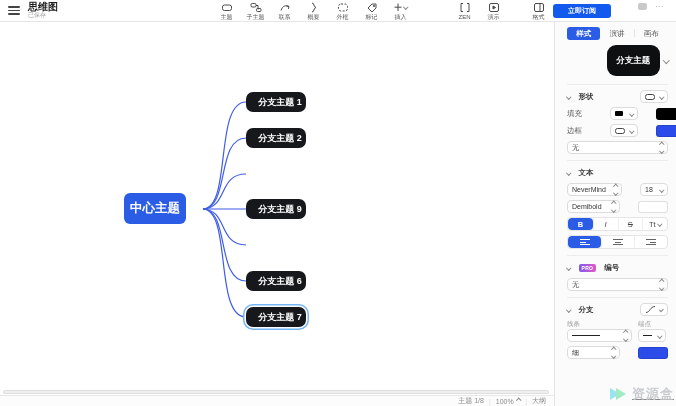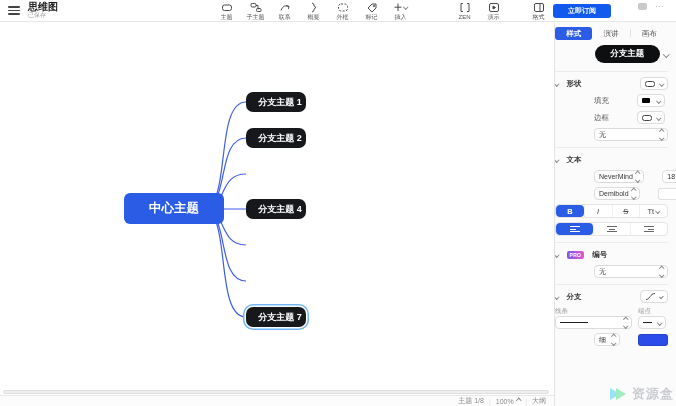--- a/index.html
+++ b/index.html
@@ -26,48 +26,48 @@
                color:#fff; font-size:7px; border:none; border-radius:3px; cursor:pointer;
                font-family:inherit; line-height:14px; text-align:center; font-weight:bold; }
   .misc-icons { position:absolute; left:638px; top:3px; display:flex; gap:8px; align-items:center; }
   .profile-icon { width:9px; height:7px; background:#c9c9c9; border-radius:2px; }
   .more-icon { font-size:8px; color:#b5b5b5; letter-spacing:1px; line-height:7px; }
 
   
   .canvas { position:absolute; left:0; top:22px; width:554px; height:373px; background:#fff; }
   .canvas svg.links { position:absolute; left:0; top:0; }
   .node { position:absolute; color:#fff; font-weight:bold; display:flex; align-items:center; justify-content:center; cursor:pointer; }
-  .central { left:124px; top:171px; width:100px; height:31px; background:#2b5ce6; border-radius:6px; font-size:12.5px; }
+  .central { left:124px; top:171px; width:62px; height:31px; background:#2b5ce6; border-radius:6px; font-size:12.5px; }
   .branch { left:246px; width:60px; height:20px; background:#17181c; border-radius:7px; font-size:9px;padding-left:8px; }
   .branch.selected { box-shadow:0 0 0 1.5px #fff, 0 0 0 3px #74b5f4; }
   .hscroll { position:absolute; left:3px; bottom:1px; width:546px; height:4px; background:#efefef;
              border:1px solid #dedede; border-radius:2px; cursor:pointer; }
 
   
   .statusbar { position:absolute; left:0; top:395px; width:554px; height:11px; background:#fcfcfc;
                border-top:1px solid #e8e8e8; display:flex; align-items:center; justify-content:flex-end;
                padding-right:8px; gap:5px; font-size:7px; color:#8b8b8b; }
   .statusbar .sep { color:#ddd; }
   .statusbar .zoomgrp { display:flex; align-items:center; gap:3px; cursor:pointer; }
 
   
   .panel { position:absolute; left:554px; top:22px; width:122px; height:384px; background:#fbfbfc;
-           border-left:1px solid #e4e4e4; padding:4px 8px 2px 0; overflow:hidden; }
+           border-left:1px solid #e4e4e4; padding:4px 8px 2px 12px; overflow:hidden; }
   .ptabs { display:flex; align-items:center; height:14px; margin-bottom:5px; }
   .ptab { flex:1; text-align:center; font-size:7.5px; color:#555; cursor:pointer; line-height:13px; }
   .ptab.active { background:#2b5ce6; color:#fff; border-radius:3px; font-weight:bold; }
   .ptab-sep { width:1px; height:8px; background:#e2e2e2; }
   .pillrow { display:flex; align-items:center; gap:4px; margin:4px 0 8px 0; }
-  .topic-pill { flex:1; height:18px; background:#0e0f11; color:#fff; border-radius:9px;
+  .topic-pill { flex:1; height:31px; background:#0e0f11; color:#fff; border-radius:9px;
                 font-size:8.5px; font-weight:bold; display:flex; align-items:center; justify-content:center; cursor:pointer;margin-left:40px; }
 
   .sec { border-top:1px solid #ececec; padding-top:5px; margin-top:6px; }
   .sec-h { display:flex; align-items:center; gap:8px; font-size:7.5px; color:#3b3b3b; font-weight:bold; height:13px; }
   .sec-h .spacer { flex:1; }
-  .row { display:flex; align-items:center; gap:18px; margin-top:4px;margin-left:39px; }
+  .row { display:flex; align-items:center; gap:18px; margin-top:4px; }
   .lbl { font-size:7.5px; color:#555; width:25px; flex-shrink:0; }
   .smalllbl { font-size:6.5px; color:#9a9a9a; }
 
   .ctl { display:flex; align-items:center; background:#fff; border:1px solid #dcdcdc; border-radius:4px;
          height:13px; padding:0 4px; font-size:7px; color:#333; gap:3px; cursor:pointer; }
   .ctl.grow { flex:1; }
   .ctl.disabled { background:#f5f5f6; color:#b0b0b0; cursor:default; }
   .mini { width:28px; justify-content:space-between; flex-shrink:0; }
   .stepper { margin-left:auto; display:flex; flex-direction:column; align-items:center; gap:2px; flex-shrink:0; }
   .cv { display:inline-block; width:3.5px; height:3.5px; border-right:1px solid #888; border-bottom:1px solid #888;
@@ -98,21 +98,21 @@
   .bars.c i:nth-child(2){ width:6px; margin:0 auto; } .bars.c i:nth-child(odd){ width:10px; }
   .bars.r i:nth-child(2){ width:6px; margin-left:auto; } .bars.r i:nth-child(odd){ width:10px; }
 
   .pro-badge { background:linear-gradient(90deg,#7a5af0,#e557c4); color:#fff; font-size:5px; font-weight:bold;
                padding:1px 3px; border-radius:2px; letter-spacing:.3px; }
 
   .grid2 { display:grid; grid-template-columns:1fr 30px; column-gap:6px; margin-top:4px; align-items:center; }
 
   
   .watermark { position:absolute; right:2px; bottom:3px; display:flex; align-items:center; gap:6px;
-               opacity:.45; z-index:9; pointer-events:none; }
+               opacity:.45; z-index:9; pointer-events:none;text-decoration:underline; }
   .wm-logo { position:relative; width:16px; height:14px; }
   .wm-logo i { position:absolute; top:1px; width:0; height:0; border-top:6px solid transparent;
                border-bottom:6px solid transparent; }
   .wm-logo i.t1 { left:0; border-left:10px solid #27c8e8; }
   .wm-logo i.t2 { left:6px; border-left:10px solid #35d97a; }
   .wm-text { font-size:13px; font-weight:bold; color:#8d939c; text-shadow:0 0 1px #fff; letter-spacing:1px; }
 
   svg.licon { stroke:#4a4a4a; fill:none; stroke-width:1; }
 </style>
 </head>
@@ -244,21 +244,22 @@
         <path d="M203,187 C220,187 230,187 246,187"></path>
         <path d="M203,187 C228,188 218,223 246,223"></path>
         <path d="M203,187 C230,188 216,259 246,259"></path>
         <path d="M203,187 C232,188 214,295 246,295"></path>
       </g>
     </svg>
 
     <div class="node central">中心主题</div>
     <div class="node branch" style="top:70px">分支主题 1</div>
     <div class="node branch" style="top:106px">分支主题 2</div>
-    <div class="node branch" style="top:177px">分支主题 4</div>
+    <div class="node branch" style="top:177px">分支主题 9</div>
+    <div class="node branch" style="top:249px">分支主题 6</div>
     <div class="node branch selected" style="top:285px">分支主题 7</div>
 
     <div class="hscroll"></div>
   </main>
 
   <footer class="statusbar">
     <span>主题 1/8</span>
     <span class="sep">|</span>
     <span class="zoomgrp">
       <span>100%</span>

